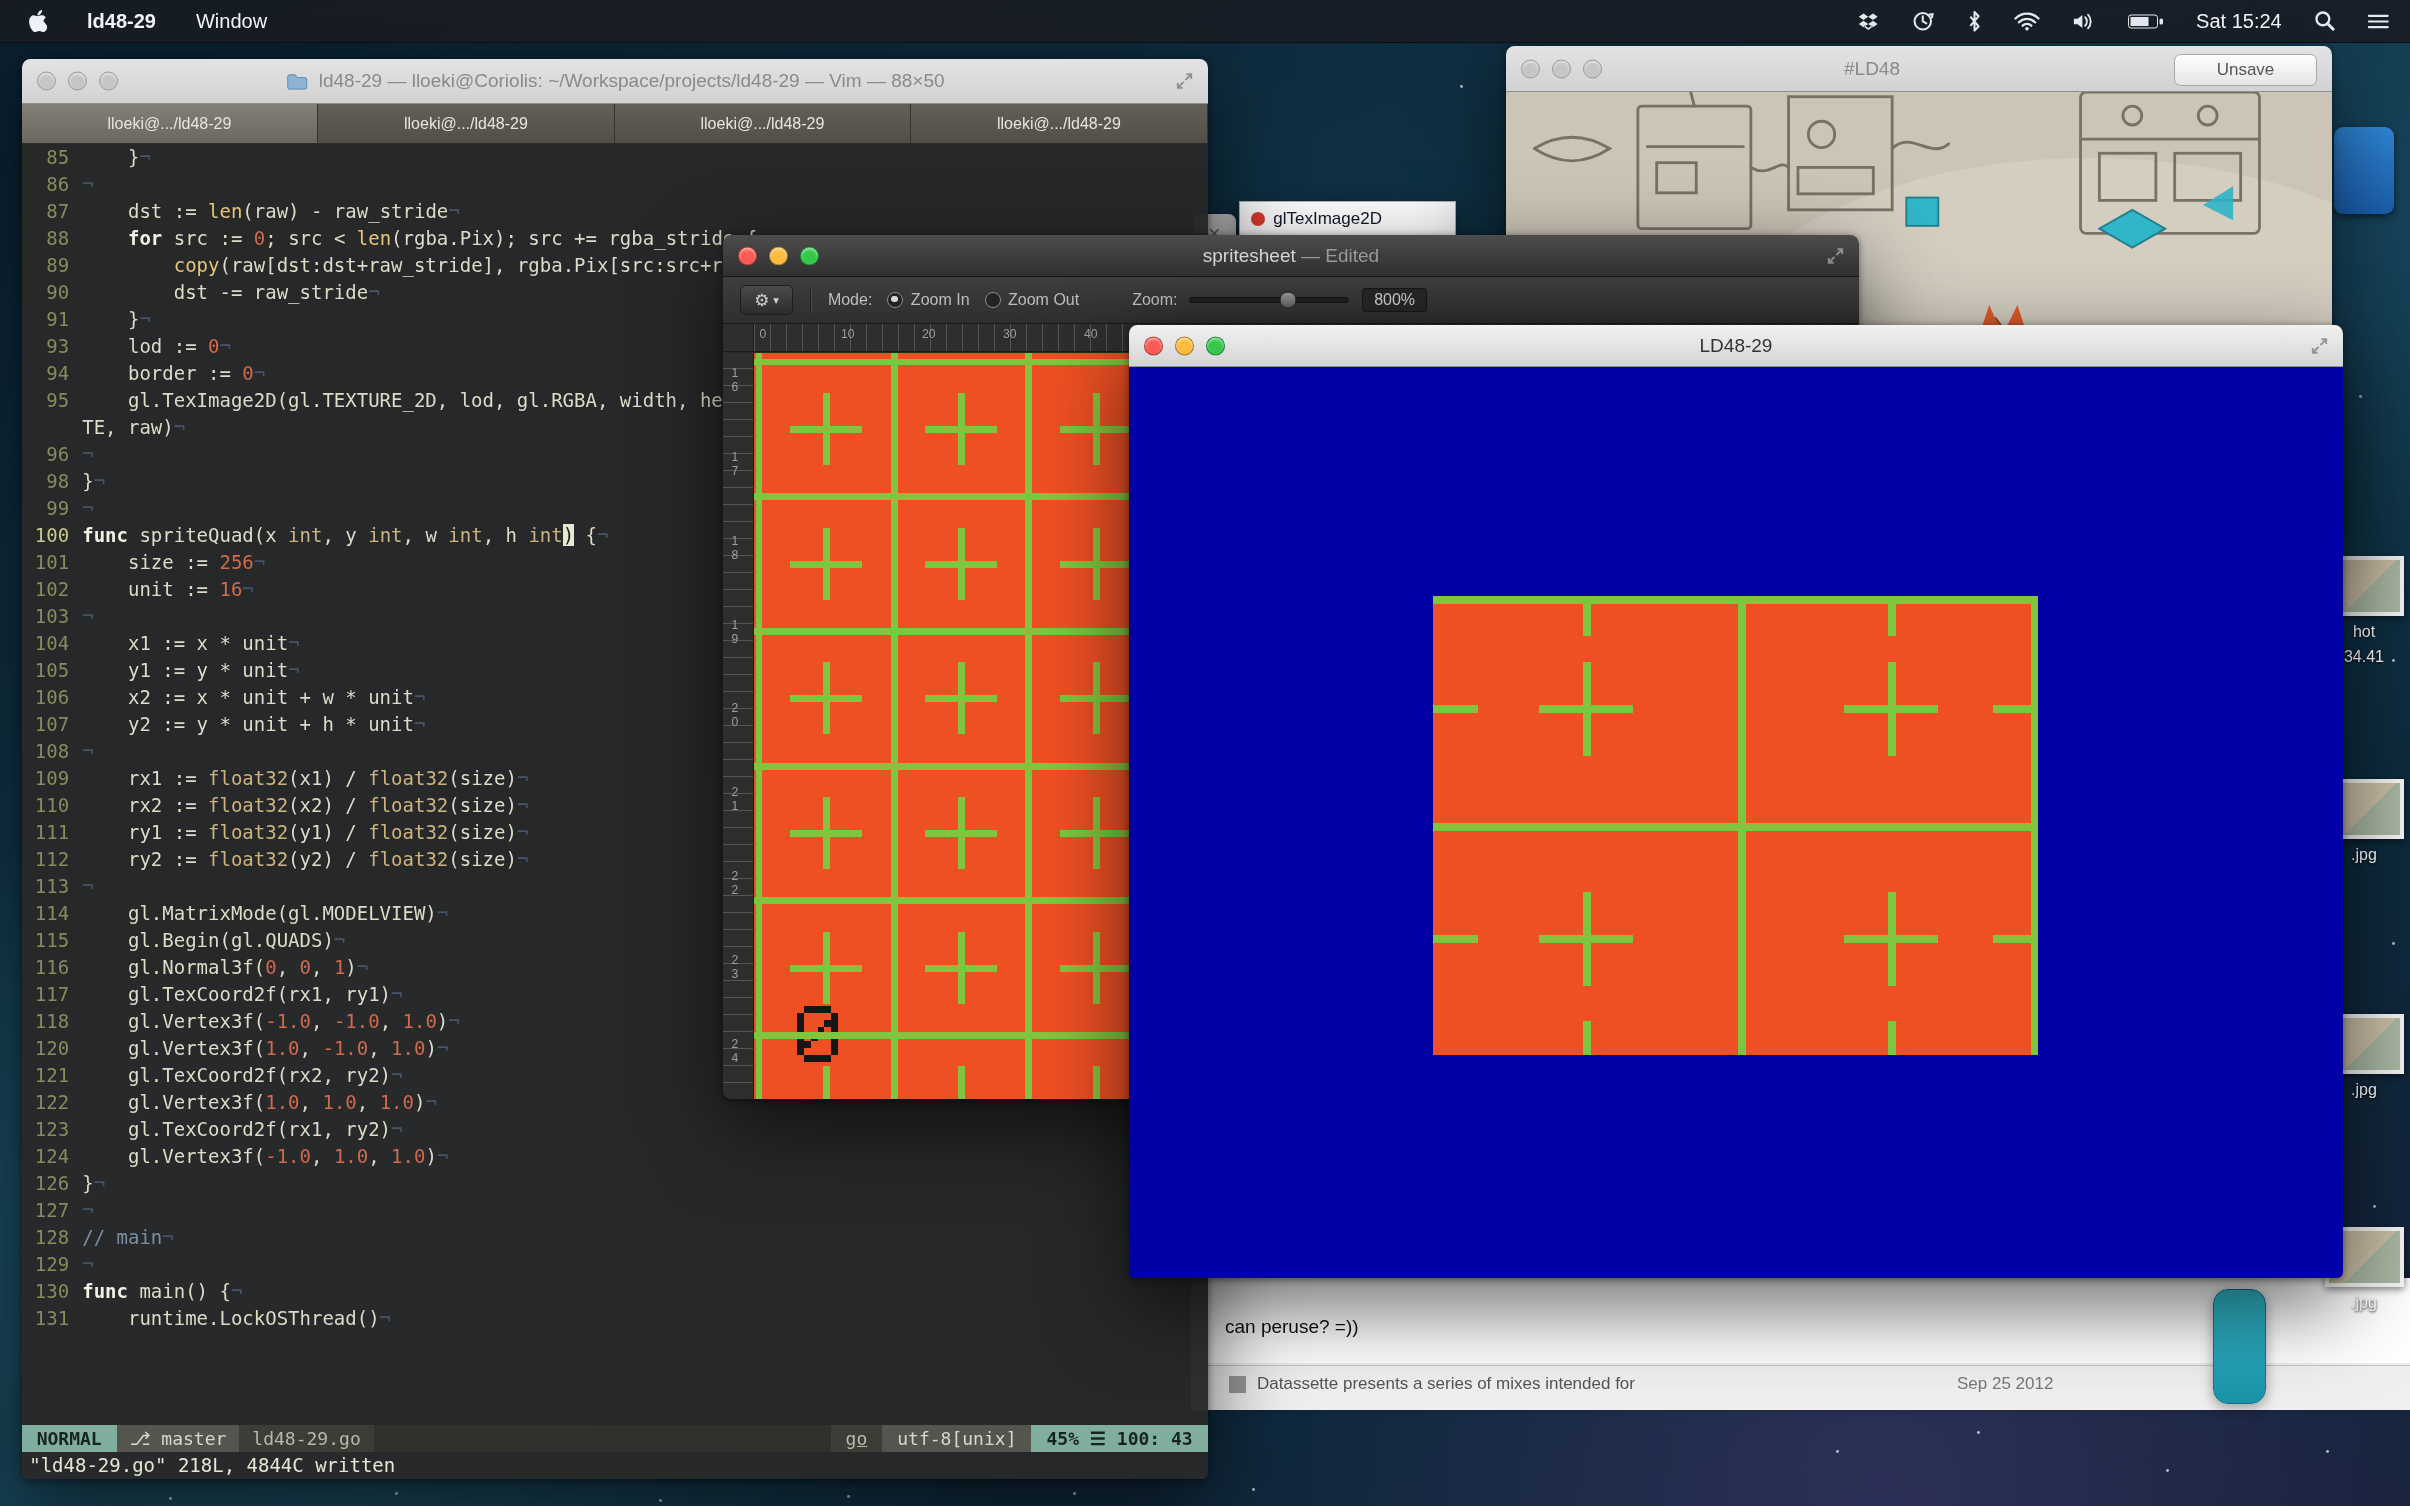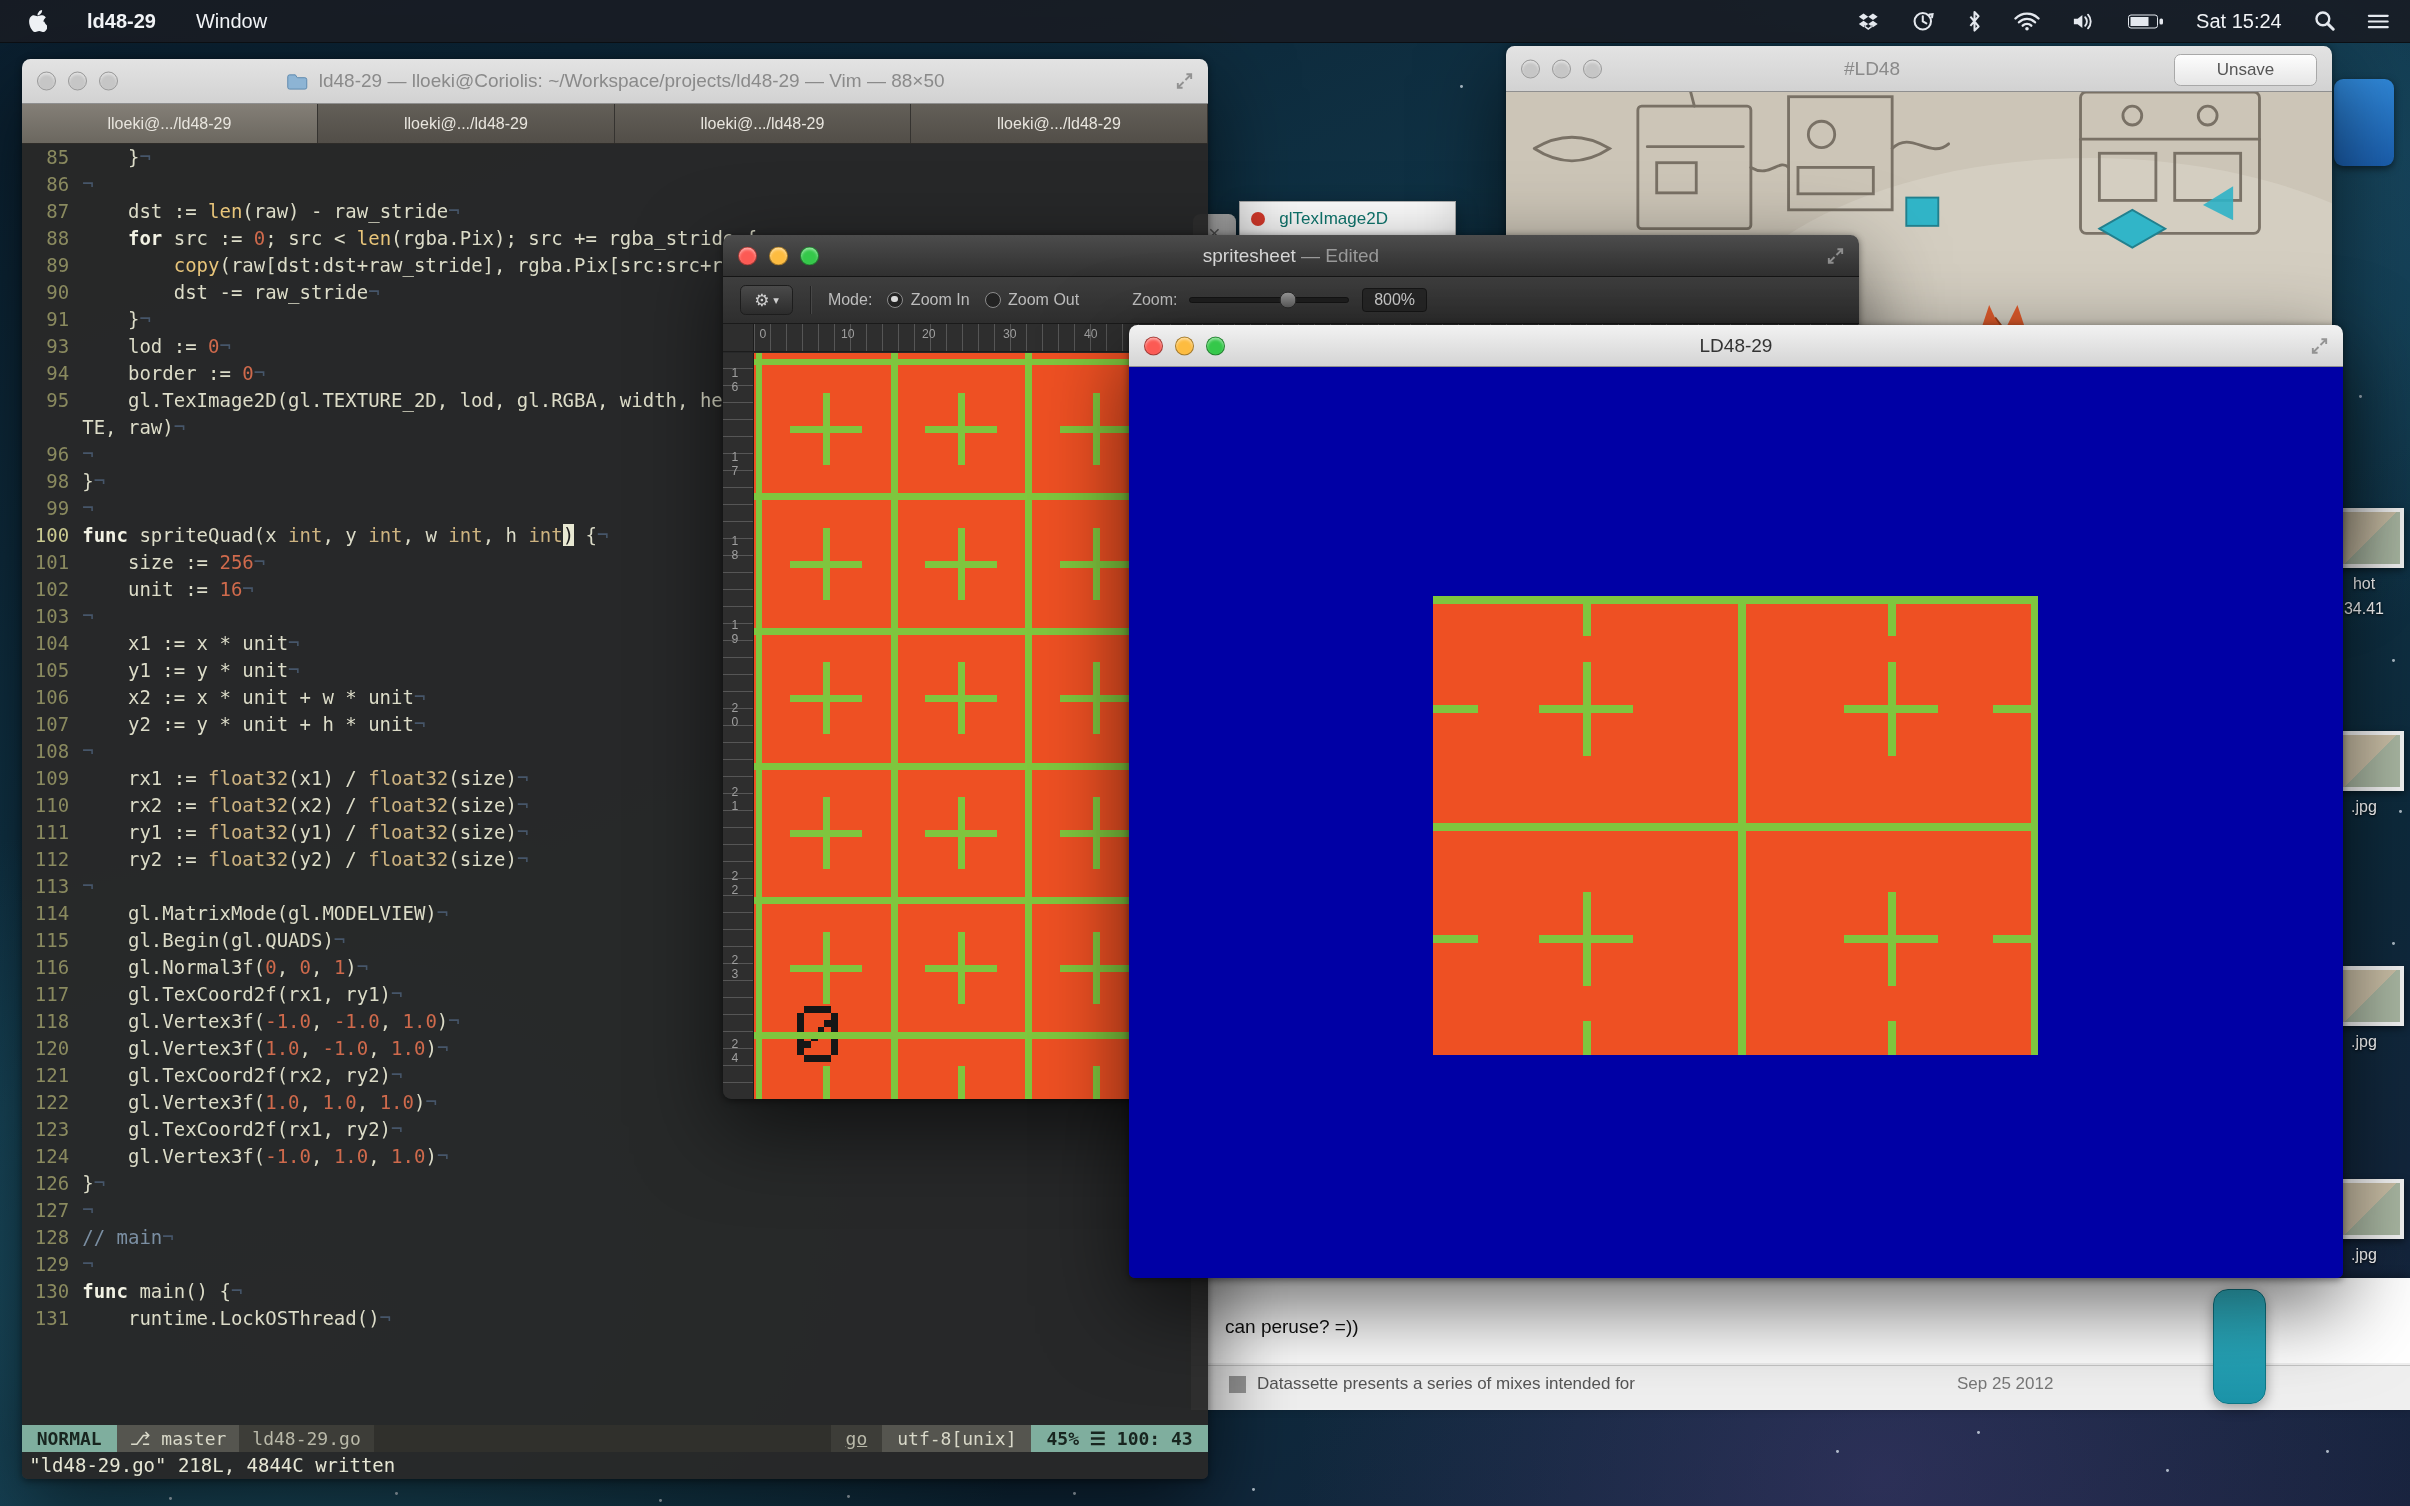--- a/index.html
+++ b/index.html
@@ -125,38 +125,38 @@
                 font-size:17px; display:flex; align-items:center; justify-content:center; }
   #chat-draw { position:absolute; left:0; top:46px; width:826px; height:444px; }
 
   
   #browser { position:absolute; left:1191px; top:201px; width:1219px; height:1209px; z-index:5; }
   #btab { position:absolute; left:1.9px; top:13px; width:43px; height:38px; border-radius:7.5px 7.5px 0 0;
           background:#c9c9c9; color:#666; font-size:21px; display:flex; align-items:center; justify-content:center;
           box-shadow:0 5.6px 17px rgba(0,0,0,.4); }
   #suggestion { position:absolute; left:48px; top:0; width:217px; height:36px; background:#fff;
                 border:0.9px solid #b5b5b5; box-shadow:0 7.5px 21px rgba(0,0,0,.4); display:flex;
-                align-items:center; gap:14px; padding:0 11.3px; font-size:17px; color:#0f766e; }
+                align-items:center; gap:8px; padding:0 11.3px; font-size:17px; color:#0f172a; }
   #suggestion .fav { width:14px; height:14px; border-radius:50%; background:#e03c2d; flex:0 0 auto; }
   #page-strip { position:absolute; left:0; top:1077px; width:1219px; height:132px; background:#efefef;
                 box-shadow:0 -1.9px 9.4px rgba(0,0,0,.35); }
   #comment-row { position:absolute; left:0; top:0; width:1219px; height:85px; background:#fff; }
   #comment-row .ctext { position:absolute; left:34px; top:38px; font-size:19px; color:#111; }
   #page-divider { position:absolute; left:0; top:87px; width:1219px; height:0.9px; background:#c6c6c6; }
   #snippet-row { position:absolute; left:0; top:90px; width:1219px; height:41px; color:#555; font-size:17px; }
   #snippet-row .avatar { position:absolute; left:38px; top:7.5px; width:17px; height:17px; background:#9a9a9a; }
   #snippet-row .stext { position:absolute; left:66px; top:5.6px; white-space:nowrap; }
   #snippet-row .sdate { position:absolute; left:766px; top:5.6px; color:#777; }
   #reader-bar { position:absolute; left:1022px; top:1088px; width:53px; height:115px; border-radius:15px;
                 background:linear-gradient(#33bcce,#1c93a8); border:1.9px solid #0e7886;
                 box-shadow:0 3.8px 13px rgba(0,0,0,.35); }
 
   
   #dicons { position:absolute; left:2318px; top:79px; width:92px; z-index:6; }
-  .dicon { position:absolute; left:0; width:92px; text-align:center; }
+  .dicon { position:absolute; left:0; width:92px; text-align:center;margin-top:48px; }
   .dthumb { margin:0 auto; width:79px; height:60px; background:
       linear-gradient(135deg, #cabfa6 0 55%, #a9b7a2 55% 100%); border:4.7px solid #f4f4f4;
       box-shadow:0 2.8px 7.5px rgba(0,0,0,.5); }
   .dthumb.folderish { width:60px; height:87px; border:none; border-radius:9.4px;
       background:linear-gradient(#2f86d6,#1b5fae); box-shadow:0 2.8px 7.5px rgba(0,0,0,.5); }
   .dlabel { margin-top:5.6px; color:#fff; font-size:16px; text-shadow:0 0.9px 2.8px rgba(0,0,0,.9); line-height:20px; }
 </style>
 </head>
 <body>
 

